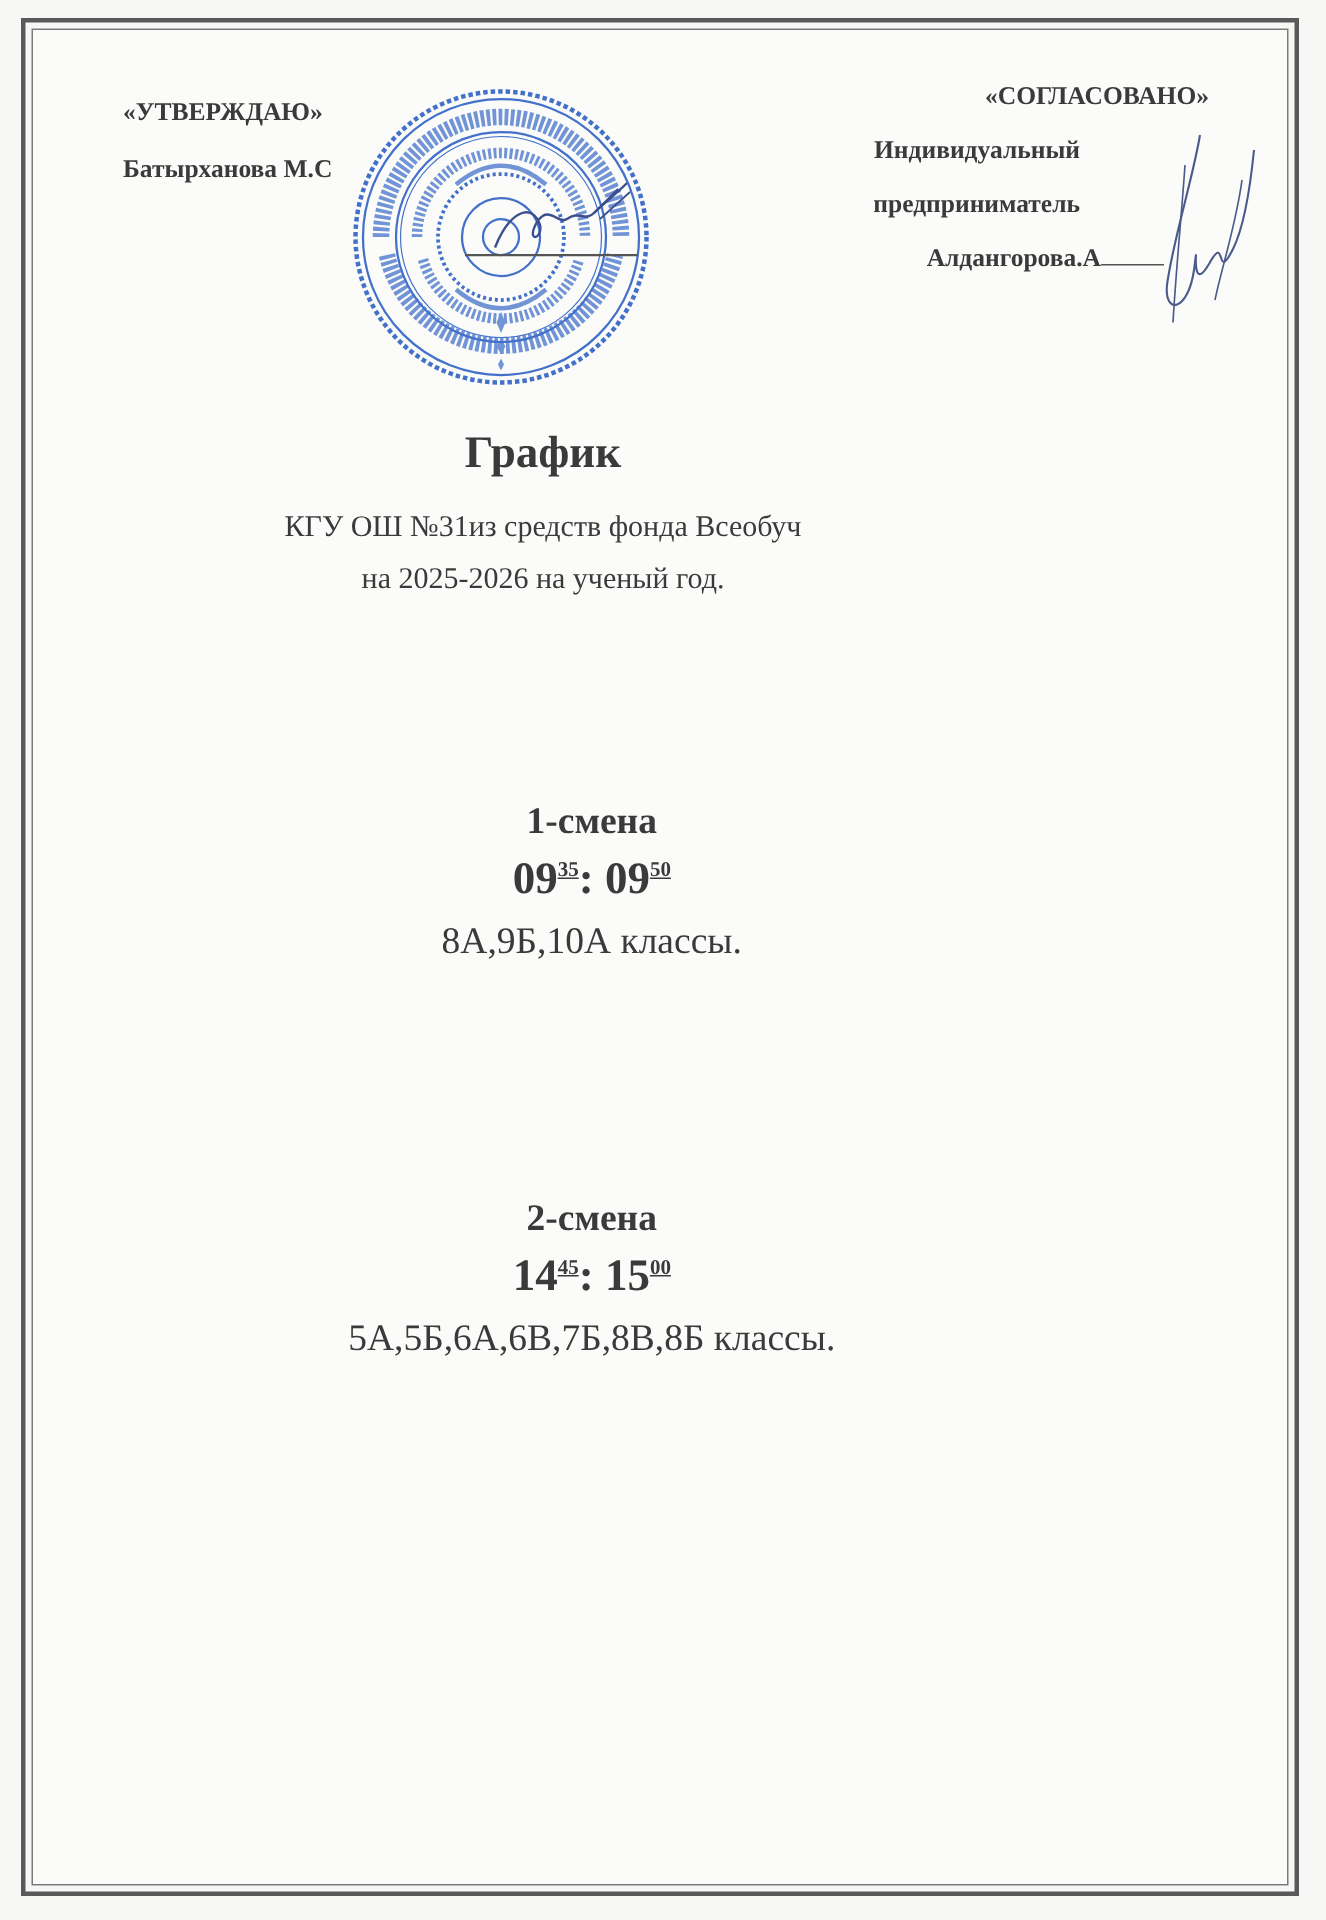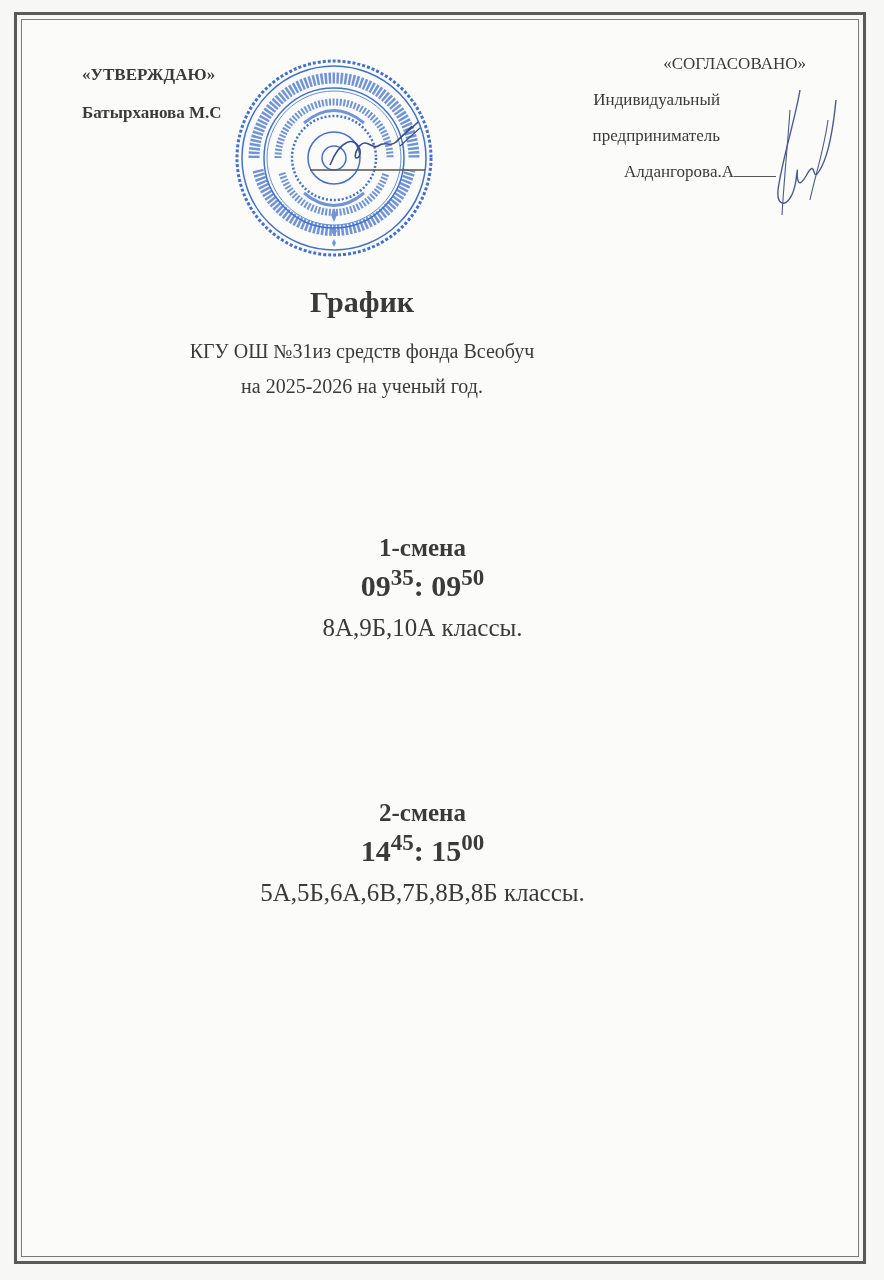--- a/index.html
+++ b/index.html
@@ -17,21 +17,21 @@
       position: absolute; left: 21px; top: 19px; width: 838px; height: 1238px;
       border: 1.5px solid #7a7a7a; box-sizing: border-box;
       background: #fbfbfa;
     }
     .approve {
       position: absolute; left: 82px; top: 56px;
       font-weight: bold; font-size: 17px; line-height: 38px;
     }
     .agree {
       position: absolute; right: 78px; top: 46px; text-align: right;
-      font-weight: normal; font-size: 17px; line-height: 36px;
+      font-weight: bold; font-size: 17px; line-height: 36px;
     }
     .agree .head { margin-right: 0; }
     .agree .line { padding-right: 6px; }
     .agree .sig-line {
       display: inline-block; width: 42px; border-bottom: 1.5px solid #555; height: 1px;
       vertical-align: baseline;
     }
     .stamp {
       position: absolute; left: 234px; top: 58px; width: 200px; height: 200px;
       opacity: 0.88;
@@ -45,25 +45,25 @@
     .title-block {
       position: absolute; left: 0; top: 282px; width: 724px; text-align: center;
     }
     .doc-title {
       font-weight: bold; font-size: 30px; line-height: 40px; margin-bottom: 12px;
     }
     .subtitle {
       font-size: 20px; line-height: 35px;
     }
     .shift {
-      position: absolute; left: 0; width: 789px; text-align: center; margin-left: 28px;
+      position: absolute; left: 0; width: 789px; text-align: center;
     }
     .shift .name { font-weight: bold; font-size: 25px; line-height: 36px; }
     .shift .time { font-weight: bold; font-size: 30px; line-height: 40px; }
-    .shift .time sup { font-size: 23px; vertical-align: 11px; line-height: 0; }
+    .shift .time sup { font-size: 14px; vertical-align: 11px; line-height: 0; text-decoration: underline; }
     .shift .classes { font-size: 25px; line-height: 44px; }
     .shift1 { top: 530px; }
     .shift2 { top: 795px; text-align: center; }
   </style>
 </head>
 <body>
 
 <div class="frame-outer"></div>
 <div class="frame-inner"></div>
 

